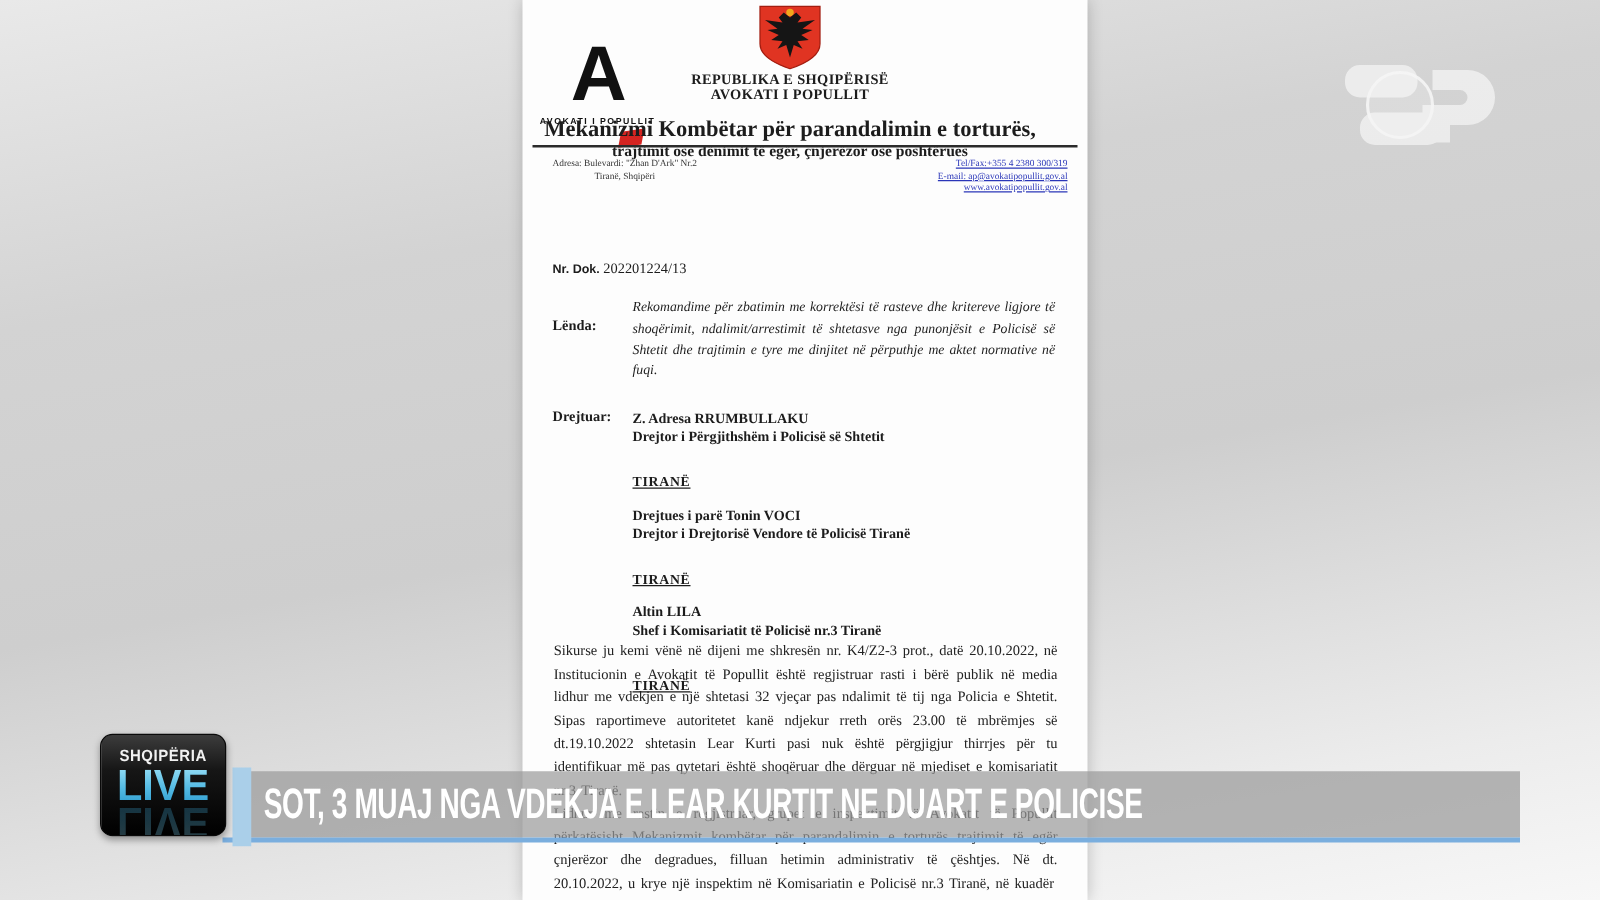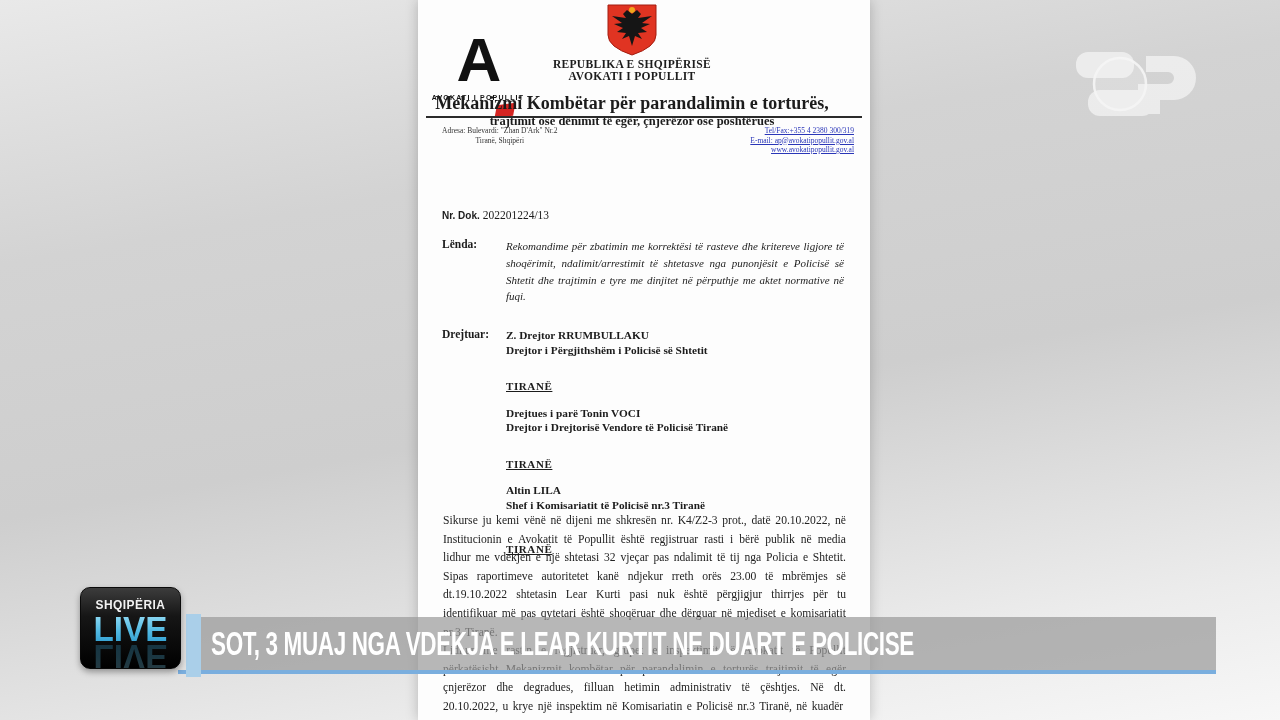--- a/index.html
+++ b/index.html
@@ -50,21 +50,21 @@
   .links { font-size:7.5px; line-height:9.5px; text-align:right; color:#2a36b8; }
   .links div { text-decoration:underline; }
 
   .prot-row { position:absolute; left:26px; right:26px; top:186px; display:flex; justify-content:space-between;
               font-weight:bold; font-size:11.5px; }
   .prot-left span { margin-right:28px; }
   .dok-row { position:absolute; left:24px; top:209px; font-size:11.5px; }
   .dok-label { font-family:"Liberation Sans", sans-serif; font-weight:bold; font-size:10px; }
 
   .lenda-row { position:absolute; left:24px; top:238px; width:404px; display:flex; }
-  .lenda-label { font-weight:bold; font-size:11.5px; width:64px; flex:none; }
+  .lenda-label { font-weight:bold; font-size:11.5px; width:64px; flex:none;margin-top:17px; }
   .lenda-text { font-style:italic; font-size:11px; line-height:16.8px; text-align:justify; width:338px; }
 
   .drejtuar-row { position:absolute; left:24px; top:328px; width:404px; display:flex; }
   .drejtuar-label { font-weight:bold; font-size:11.5px; width:64px; flex:none; }
   .recipients { width:340px; font-weight:bold; font-size:11.3px; line-height:14.5px; }
   .recip-city { text-align:left; text-decoration:underline; letter-spacing:.6px; margin:22px 0 12px 0; font-size:11px; }
 
   .doc-body { position:absolute; left:25px; top:512px; width:403px; font-size:11.6px; line-height:18.6px;
               text-align:justify; color:#222; word-spacing:1.5px; }
   .doc-body p { margin:0; }
@@ -150,21 +150,21 @@
     </div>
 
     <div class="lenda-row">
       <div class="lenda-label">Lënda:</div>
       <div class="lenda-text">Rekomandime për zbatimin me korrektësi të rasteve dhe kritereve ligjore të shoqërimit, ndalimit/arrestimit të shtetasve nga punonjësit e Policisë së Shtetit dhe trajtimin e tyre me dinjitet në përputhje me aktet normative në fuqi.</div>
     </div>
 
     <div class="drejtuar-row">
       <div class="drejtuar-label">Drejtuar:</div>
       <div class="recipients">
-        <div>Z. Drejtor RRUMBULLAKU</div>
+        <div>Z. Adresa RRUMBULLAKU</div>
         <div>Drejtor i Përgjithshëm i Policisë së Shtetit</div>
         <div class="recip-city">TIRANË</div>
         <div>Drejtues i parë Tonin VOCI</div>
         <div>Drejtor i Drejtorisë Vendore të Policisë Tiranë</div>
         <div class="recip-city">TIRANË</div>
         <div>Altin LILA</div>
         <div>Shef i Komisariatit të Policisë nr.3 Tiranë</div>
         <div class="recip-city" style="margin-top:30px;">TIRANË</div>
       </div>
     </div>

